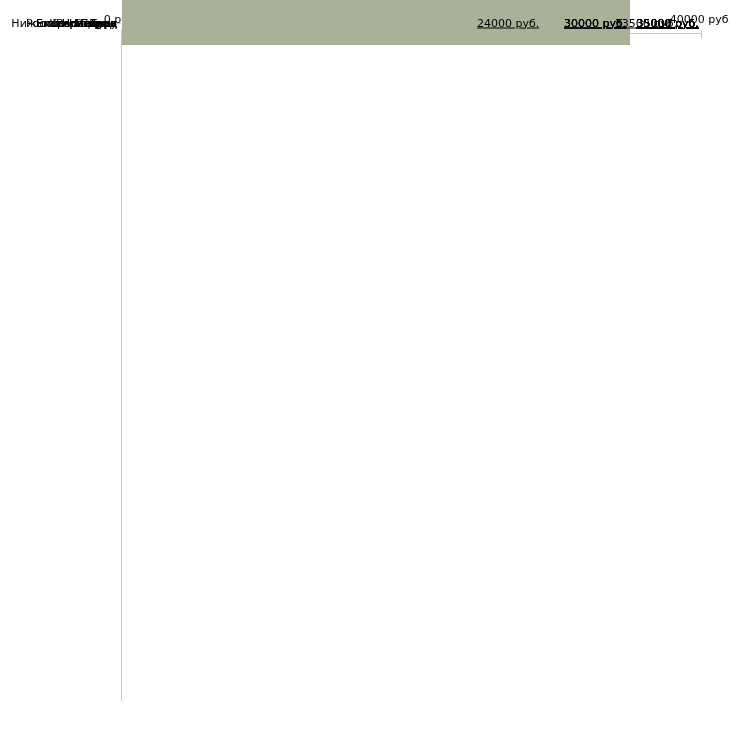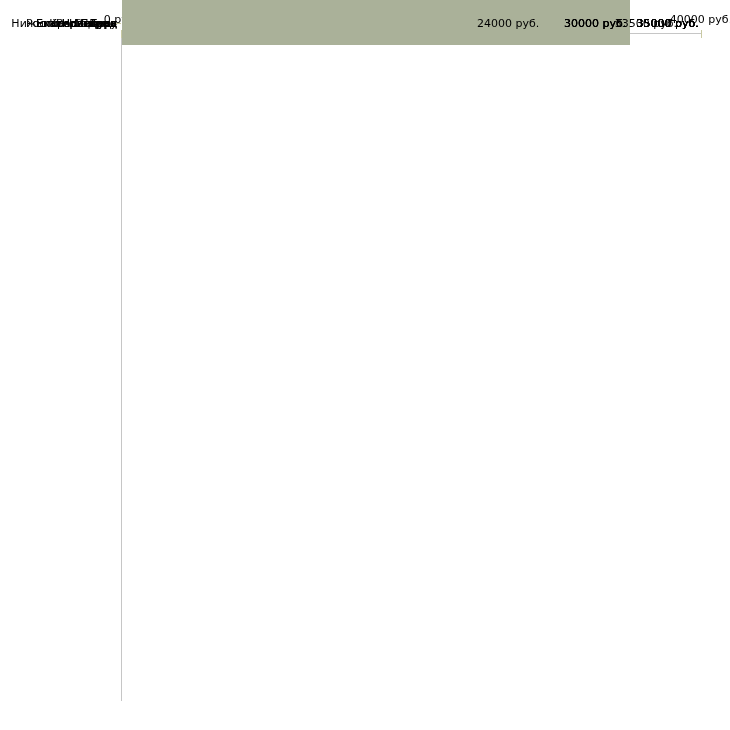--- a/index.html
+++ b/index.html
@@ -50,21 +50,21 @@
   .ytick{
     position:absolute;left:116px;top:50%;width:5px;height:1px;
     background:var(--tick);
   }
   .bar{
     position:absolute;left:122px;top:0;height:45px;
     background:var(--bar);
   }
   .value{
     position:absolute;top:50%;transform:translateY(-50%);
-    font-size:11px;white-space:nowrap;
+    font-size:11px;white-space:nowrap;text-decoration:underline;
   }
 </style>
 </head>
 <body>
 
 <div class="chart">
 
   <div class="xaxis-line"></div>
   <div class="yaxis-line"></div>
 

